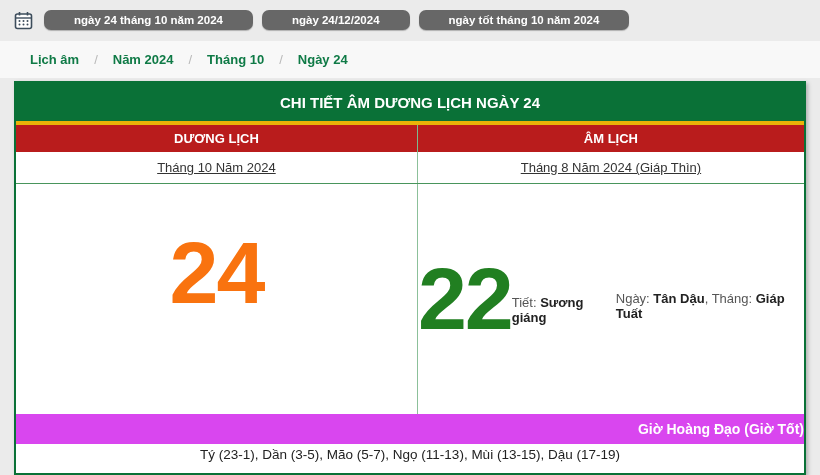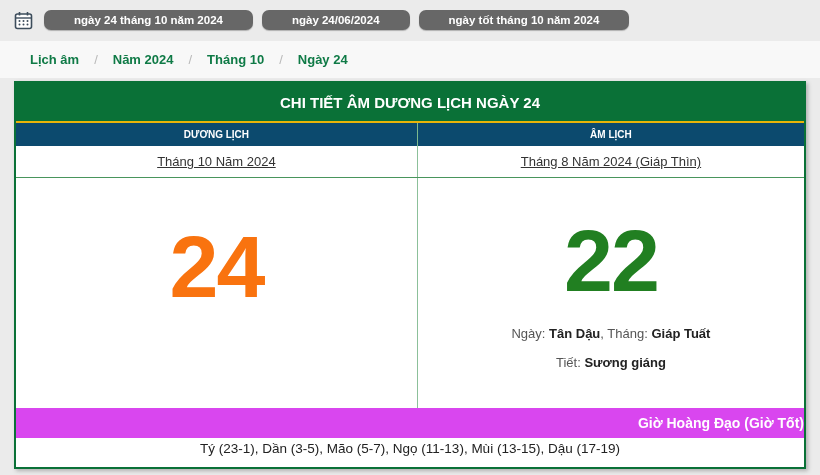--- a/index.html
+++ b/index.html
@@ -42,46 +42,46 @@
   .detail-table {
     margin:3px 14px 0 14px;
     border:2px solid #0a7137;
     background:#fff;
     box-shadow:2px 2px 4px rgba(0,0,0,.25);
   }
   .tbl-title {
     background:#0a7137; color:#fff;
     text-align:center; font-weight:bold; font-size:15px;
     padding:11px 0 10px 0;
-    border-bottom:2px solid #eab308;
+    border-bottom:4px solid #eab308;
   }
   .row { display:flex; }
   .cell-l { width:51%; }
   .cell-r { width:49%; }
   .header-row .cell-l, .header-row .cell-r {
-    background:#0c4a6e; color:#fff;
-    font-weight:bold; font-size:10px;
+    background:#b91c1c; color:#fff;
+    font-weight:bold; font-size:13px;
     text-align:center; padding:6px 0;
   }
   .header-row .cell-l { border-right:1px solid #7db98d; }
   .month-row { border-bottom:1px solid #49955c;text-decoration:underline; }
   .month-row .cell-l, .month-row .cell-r {
     background:#fff; color:#333; font-size:13px;
     text-align:center; padding:8px 0;
   }
   .month-row .cell-l { border-right:1px solid #8cc09a; }
 
   .main-row { height:230px; }
   .main-row .cell-l {
     border-right:1px solid #8cc09a;
     display:flex; align-items:center; justify-content:center;
     padding-bottom:52px;
   }
   .main-row .cell-r {
-    display:flex; flex-direction:column; align-items:center; justify-content:center;
+    display:flex; flex-direction:row; align-items:center; justify-content:center;
     gap:0;
   }
   .bignum {
     font-size:88px; font-weight:bold; line-height:1;
     letter-spacing:-2px;
   }
   .bignum.orange { color:#f9730f; }
   .bignum.green  { color:#217f21; }
   .info-line { font-size:13px; color:#555; margin-top:21px; }
   .info-line b { color:#222; }
@@ -112,21 +112,21 @@
         <line x1="13.5" y1="1" x2="13.5" y2="4.5" stroke="#3d4d5c" stroke-width="1.6"></line>
         <circle cx="5.5" cy="10" r="1" fill="#3d4d5c"></circle>
           <circle cx="9.5" cy="10" r="1" fill="#3d4d5c"></circle>
           <circle cx="13.5" cy="10" r="1" fill="#3d4d5c"></circle>
         <circle cx="5.5" cy="13.5" r="1" fill="#3d4d5c"></circle>
           <circle cx="9.5" cy="13.5" r="1" fill="#3d4d5c"></circle>
           <circle cx="13.5" cy="13.5" r="1" fill="#3d4d5c"></circle>
       </svg>
     </span>
     <a class="pill">ngày 24 tháng 10 năm 2024</a>
-    <a class="pill">ngày 24/06/2024</a>
+    <a class="pill">ngày 24/12/2024</a>
     <a class="pill">ngày tốt tháng 10 năm 2024</a>
   </div>
 
   <div class="breadcrumb-strip">
     <a class="crumb">Lịch âm</a>
     <span class="sep">/</span>
     <a class="crumb">Năm 2024</a>
     <span class="sep">/</span>
     <a class="crumb">Tháng 10</a>
     <span class="sep">/</span>
@@ -147,27 +147,27 @@
       <div class="cell-r">Tháng 8 Năm 2024 (Giáp Thìn)</div>
     </div>
 
     <div class="row main-row">
       <div class="cell-l">
         <div class="bignum orange">24</div>
       </div>
       <div class="cell-r">
         <div class="bignum green">22</div>
         <div class="info-line">
+          <span>Tiết:</span>
+          <b>Sương giáng</b>
+        </div>
+        <div class="info-line">
           <span>Ngày:</span>
           <b>Tân Dậu</b><span>, Tháng:</span>
           <b>Giáp Tuất</b>
-        </div>
-        <div class="info-line">
-          <span>Tiết:</span>
-          <b>Sương giáng</b>
         </div>
       </div>
     </div>
 
     <div class="hours-header">Giờ Hoàng Đạo (Giờ Tốt)</div>
     <div class="hours-value">Tý (23-1), Dần (3-5), Mão (5-7), Ngọ (11-13), Mùi (13-15), Dậu (17-19)</div>
 
   </div>
 </div>
 

